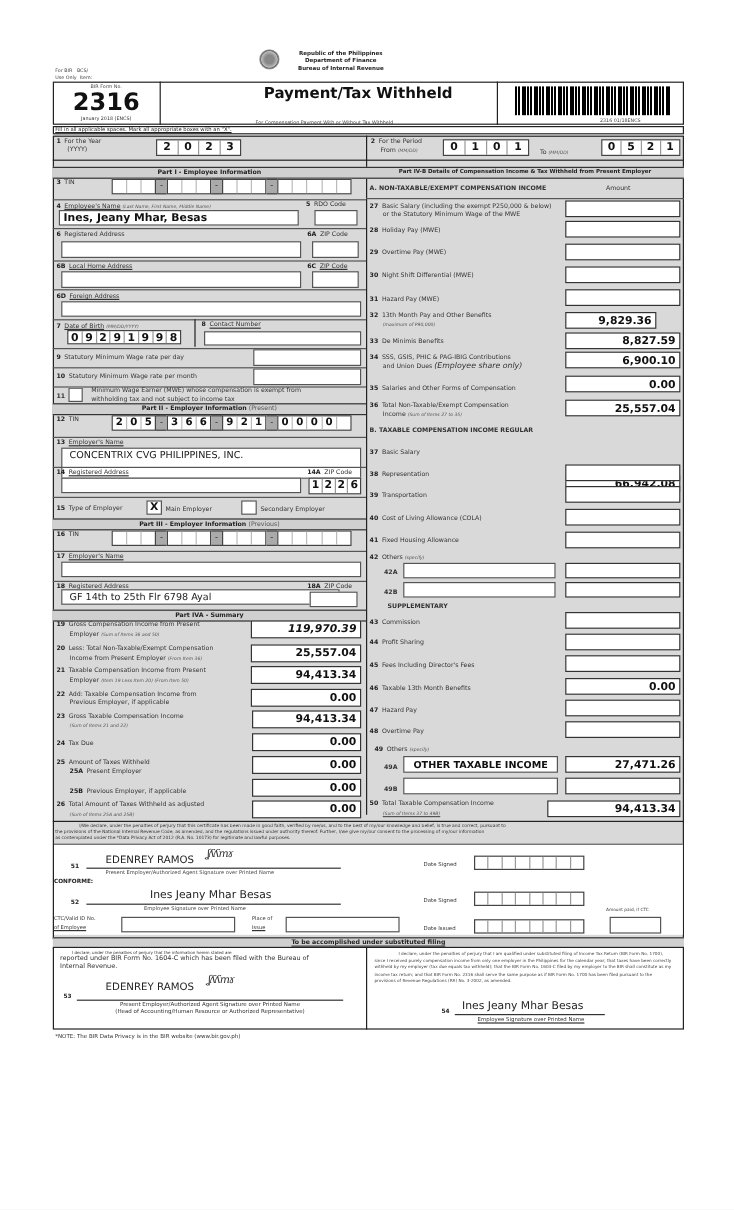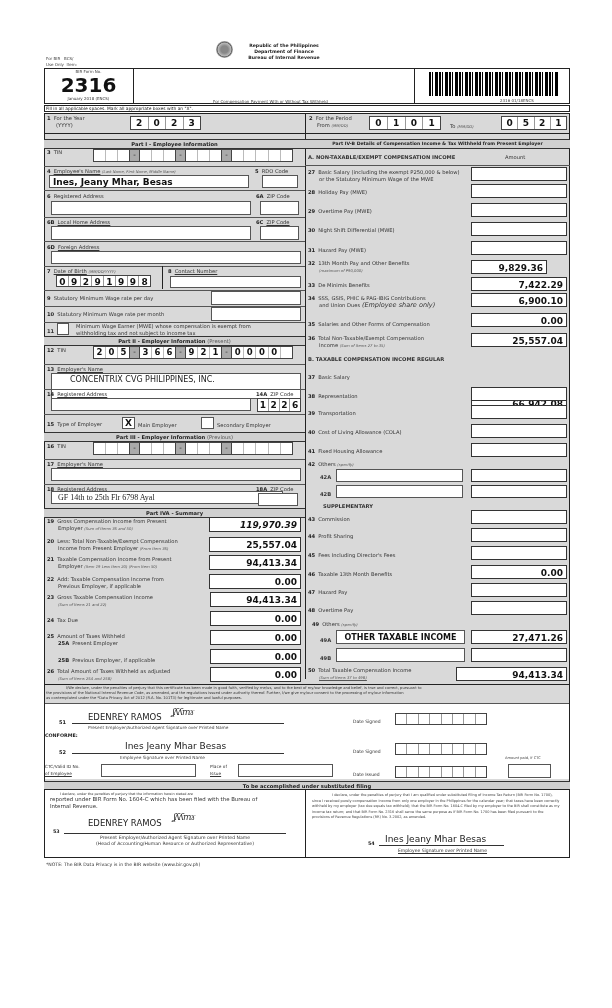--- a/index.html
+++ b/index.html
@@ -46,20 +46,21 @@
 
 <div class="abs frame" style="left:44px;top:68px;width:526px;height:36px;"></div>
 <div class="vr" style="left:133px;top:68px;height:36px;border-color:#222;"></div>
 <div class="vr" style="left:414px;top:68px;height:36px;border-color:#222;"></div>
 <div class="abs" style="left:44px;top:69px;width:89px;text-align:center;">
   <div class="tiny" style="color:#444;line-height:6px;">BIR Form No.</div>
   <div class="b" style="font-size:20px;line-height:21px;color:#111;">2316</div>
   <div class="tiny" style="color:#333;line-height:5px;">January 2018 (ENCS)</div>
 </div>
 <div class="abs b" style="left:133px;top:71px;width:281px;text-align:center;font-size:12.5px;line-height:14px;color:#111;">
+  <div style="padding-left:50px;">Payment/Tax Withheld</div>
 </div>
 <div class="abs tiny" style="left:213px;top:99px;color:#444;">For Compensation Payment With or Without Tax Withheld</div>
 <div class="abs" style="left:429px;top:72px;width:130px;height:24px;background:repeating-linear-gradient(90deg,#000 0 2px,#fff 2px 3px,#000 3px 4px,#fff 4px 6px,#000 6px 9px,#fff 9px 10px);"></div>
 <div class="abs tiny" style="left:500px;top:98px;color:#444;">2316 01/18ENCS</div>
 
 <div class="abs" style="left:44px;top:105px;width:526px;height:7px;border:1px solid #222;font-size:4.4px;line-height:5px;padding-left:1px;text-decoration:underline;color:#222;">Fill in all applicable spaces. Mark all appropriate boxes with an "X".</div>
 
 <div class="abs grey frame" style="left:44px;top:113px;width:526px;height:670px;"></div>
 <div class="vr" style="left:305px;top:113px;height:566px;border-color:#222;border-left-width:1.3px;"></div>
 
@@ -195,21 +196,21 @@
       <span>0</span>
       <span>0</span>
       <span>0</span>
       <span>0</span>
       <span></span>
     </div>
 </div>
 <div class="hr" style="left:44px;top:364px;width:261px;"></div>
 
 <div class="row-lbl" style="left:47px;top:366px;"><span class="n">13</span><u>Employer's Name</u></div>
-<div class="box" style="left:51px;top:373px;width:250px;height:26px;font-size:8px;line-height:12px;padding-left:18px;color:#222;">CONCENTRIX CVG PHILIPPINES, INC.</div>
+<div class="box" style="left:51px;top:373px;width:250px;height:26px;font-size:8px;line-height:12px;padding-left:6px;color:#222;">CONCENTRIX CVG PHILIPPINES, INC.</div>
 <div class="hr" style="left:44px;top:389px;width:261px;"></div>
 
 <div class="row-lbl" style="left:47px;top:391px;"><span class="n">14</span><u>Registered Address</u></div>
 <div class="box" style="left:51px;top:398px;width:200px;height:13px;"></div>
 <div class="row-lbl" style="left:256px;top:391px;"><span class="n">14A</span><span>ZIP Code</span></div>
 <div class="digits" style="left:257px;top:398px;width:44px;height:14px;">
   <span>1</span>
     <span>2</span>
     <span>2</span>
     <span>6</span>
@@ -249,21 +250,21 @@
       <span></span>
       <span></span>
       <span></span>
     </div>
 </div>
 <div class="hr" style="left:44px;top:459px;width:261px;"></div>
 <div class="row-lbl" style="left:47px;top:461px;"><span class="n">17</span><u>Employer's Name</u></div>
 <div class="box" style="left:51px;top:468px;width:250px;height:13px;"></div>
 <div class="hr" style="left:44px;top:484px;width:261px;"></div>
 <div class="row-lbl" style="left:47px;top:486px;"><span class="n">18</span><u>Registered Address</u></div>
-<div class="box" style="left:51px;top:491px;width:232px;height:13px;font-size:8px;line-height:11px;padding-left:6px;color:#222;font-family:Liberation Serif, serif;">GF 14th to 25th Flr 6798 Ayal</div>
+<div class="box" style="left:51px;top:491px;width:232px;height:13px;font-size:8px;line-height:11px;padding-left:6px;color:#222;">GF 14th to 25th Flr 6798 Ayal</div>
 <div class="row-lbl" style="left:256px;top:486px;"><span class="n">18A</span><span>ZIP Code</span></div>
 <div class="box" style="left:258px;top:493px;width:40px;height:13px;"></div>
 
 <div class="hdrbar" style="left:44px;top:508px;width:261px;">Part IVA - Summary</div>
 
 <div class="row-lbl" style="left:47px;top:518px;"><span class="n">19</span><span>Gross Compensation Income from Present</span><br><span style="margin-left:11px">Employer</span> <span class="sub">(Sum of Items 36 and 50)</span></div>
 <div class="vbox" style="left:209px;top:517px;width:92px;height:15px;font-style:italic;">119,970.39</div>
 
 <div class="row-lbl" style="left:47px;top:538px;"><span class="n">20</span><span>Less: Total Non-Taxable/Exempt Compensation</span><br><span style="margin-left:11px">Income from Present Employer</span> <span class="sub">(From Item 36)</span></div>
 <div class="vbox" style="left:209px;top:537px;width:92px;height:15px;">25,557.04</div>
@@ -305,21 +306,21 @@
 <div class="row-lbl" style="left:308px;top:227px;"><span class="n">30</span><span>Night Shift Differential (MWE)</span></div>
 <div class="vbox" style="left:471px;top:222px;width:96px;height:14px;"></div>
 
 <div class="row-lbl" style="left:308px;top:247px;"><span class="n">31</span><span>Hazard Pay (MWE)</span></div>
 <div class="vbox" style="left:471px;top:241px;width:96px;height:14px;"></div>
 
 <div class="row-lbl" style="left:308px;top:260px;"><span class="n">32</span><span>13th Month Pay and Other Benefits</span><br><span class="sub" style="margin-left:11px">(maximum of P90,000)</span></div>
 <div class="vbox" style="left:471px;top:260px;width:76px;height:14px;">9,829.36</div>
 
 <div class="row-lbl" style="left:308px;top:282px;"><span class="n">33</span><span>De Minimis Benefits</span></div>
-<div class="vbox" style="left:471px;top:277px;width:96px;height:14px;">7,422.29</div>
+<div class="vbox" style="left:471px;top:277px;width:96px;height:14px;">8,827.59</div>
 
 <div class="row-lbl" style="left:308px;top:295px;"><span class="n">34</span><span>SSS, GSIS, PHIC &amp; PAG-IBIG Contributions</span><br><span style="margin-left:11px">and Union Dues</span> <span class="it" style="font-size:6.5px;">(Employee share only)</span></div>
 <div class="vbox" style="left:471px;top:293px;width:96px;height:14px;">6,900.10</div>
 
 <div class="row-lbl" style="left:308px;top:321px;"><span class="n">35</span><span>Salaries and Other Forms of Compensation</span></div>
 <div class="vbox" style="left:471px;top:313px;width:96px;height:14px;">0.00</div>
 
 <div class="row-lbl" style="left:308px;top:335px;"><span class="n">36</span><span>Total Non-Taxable/Exempt Compensation</span><br><span style="margin-left:11px">Income</span> <span class="sub">(Sum of Items 27 to 35)</span></div>
 <div class="vbox" style="left:471px;top:333px;width:96px;height:14px;">25,557.04</div>
 

